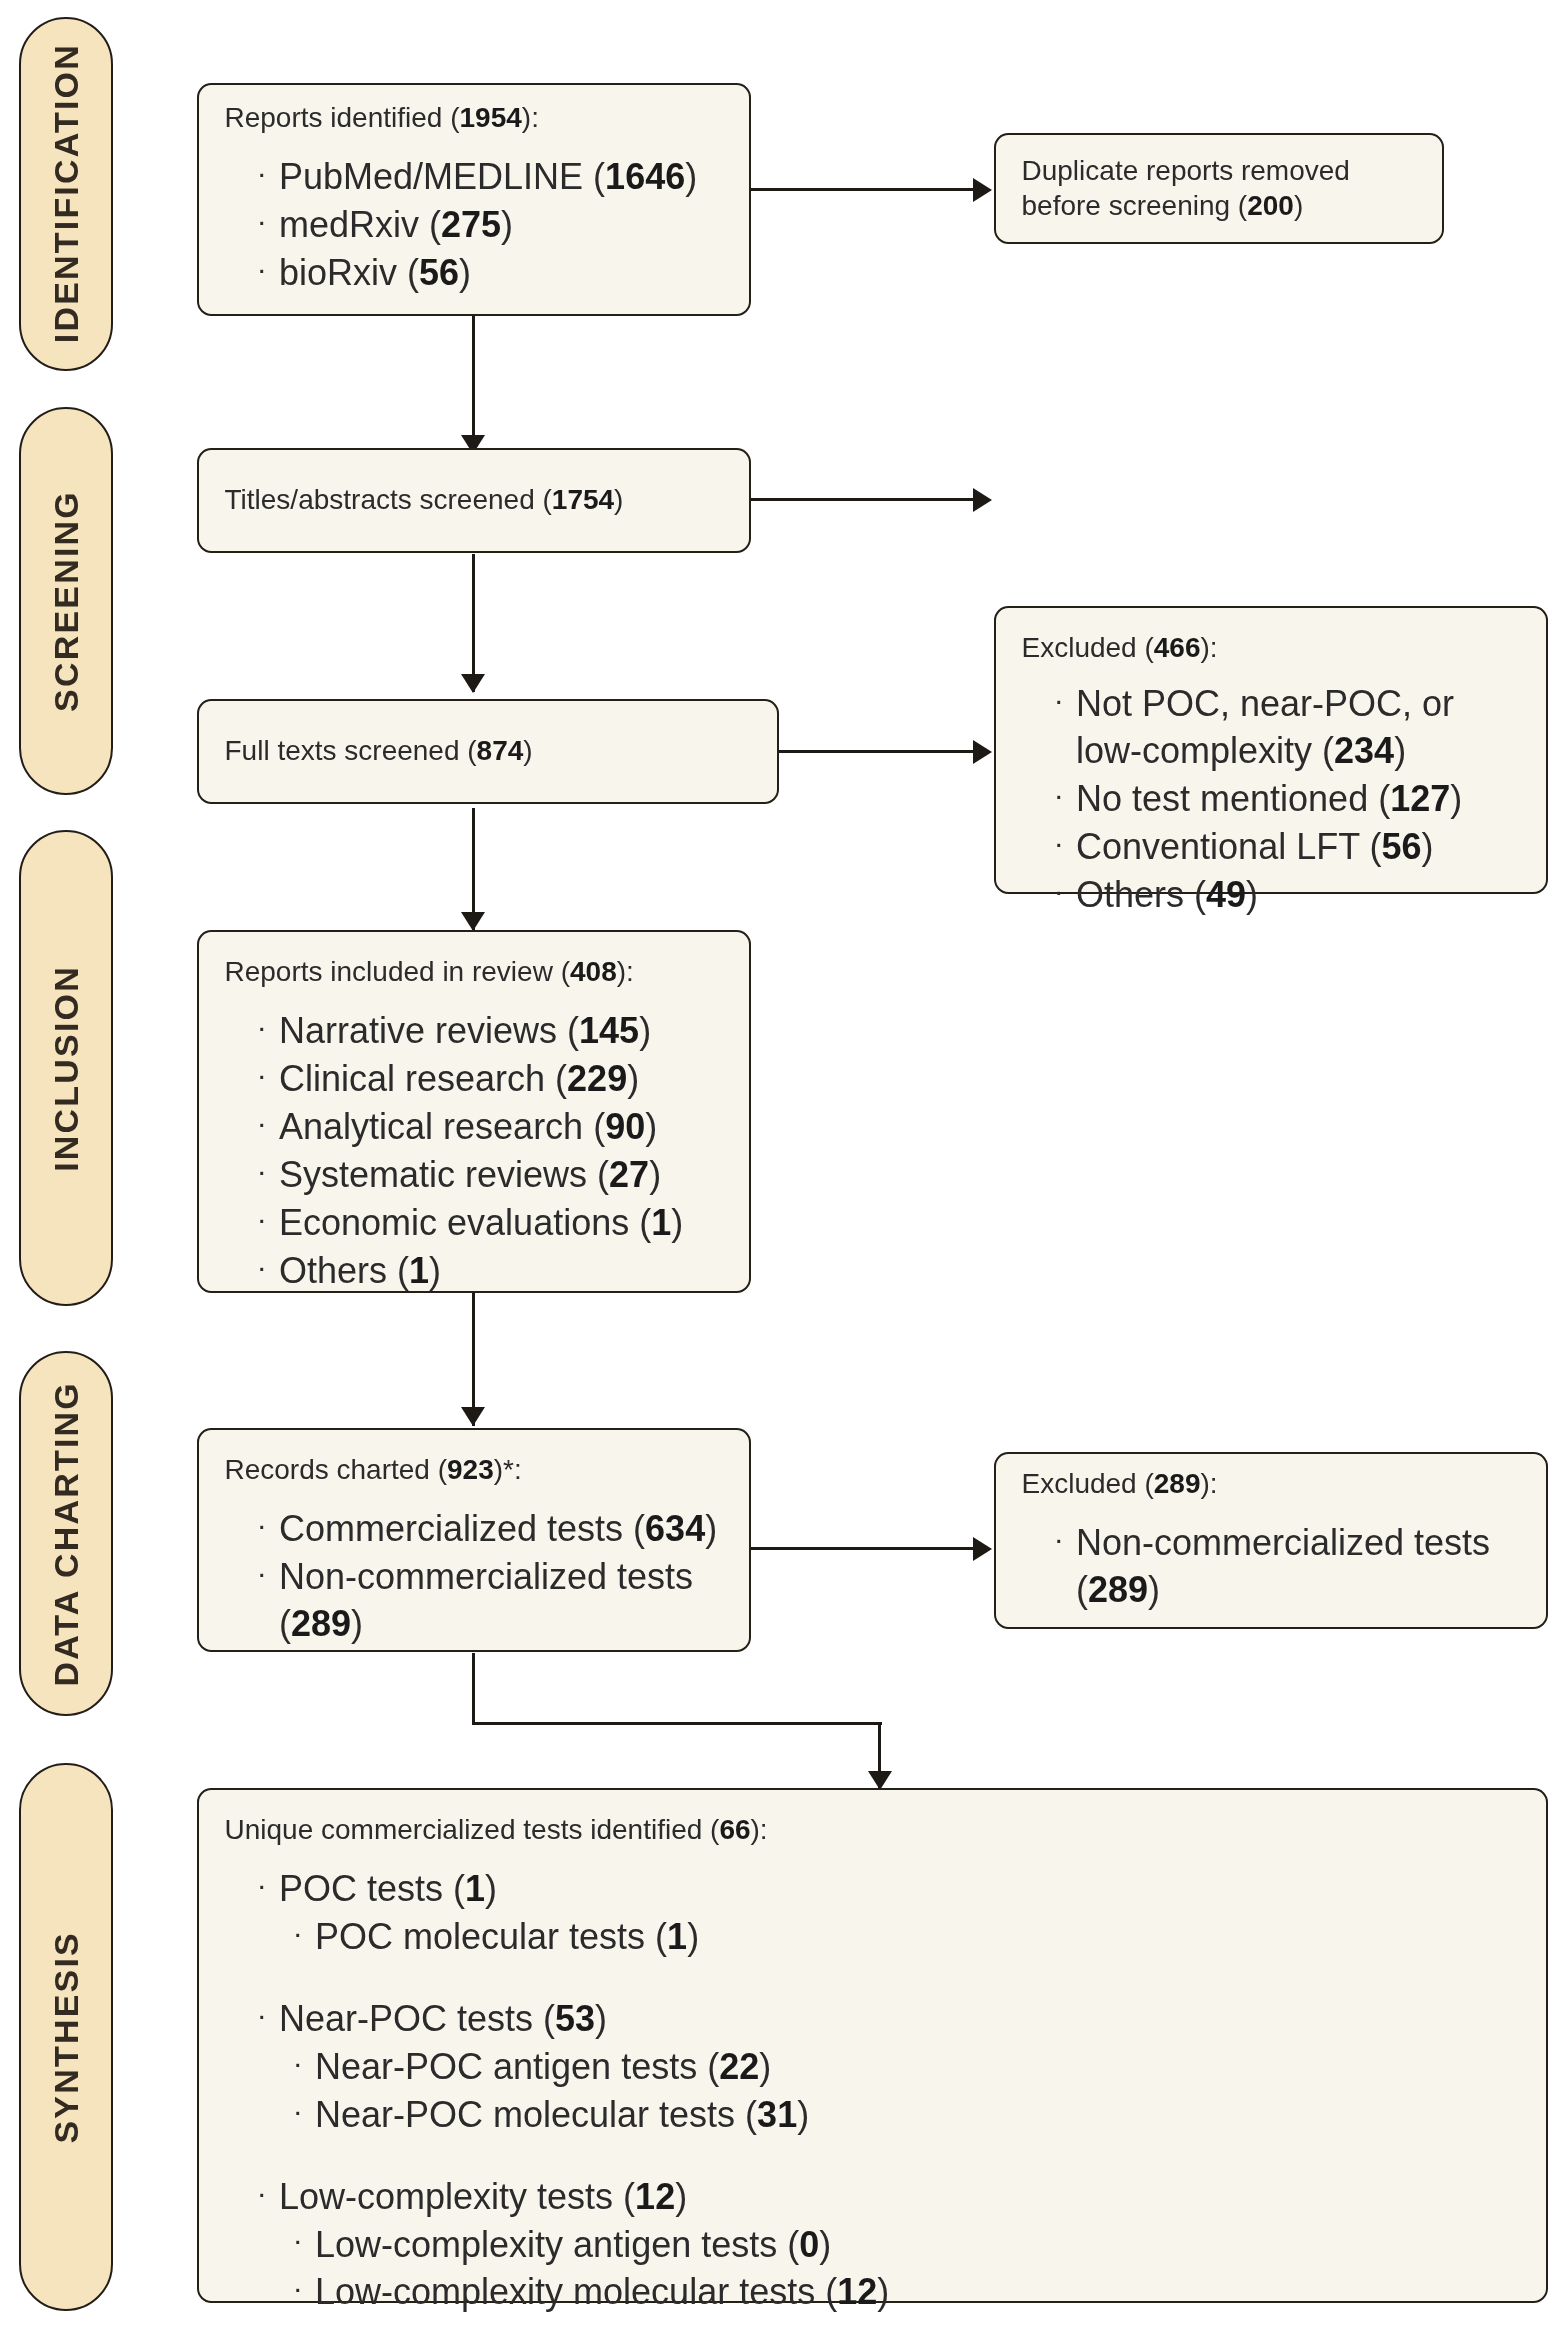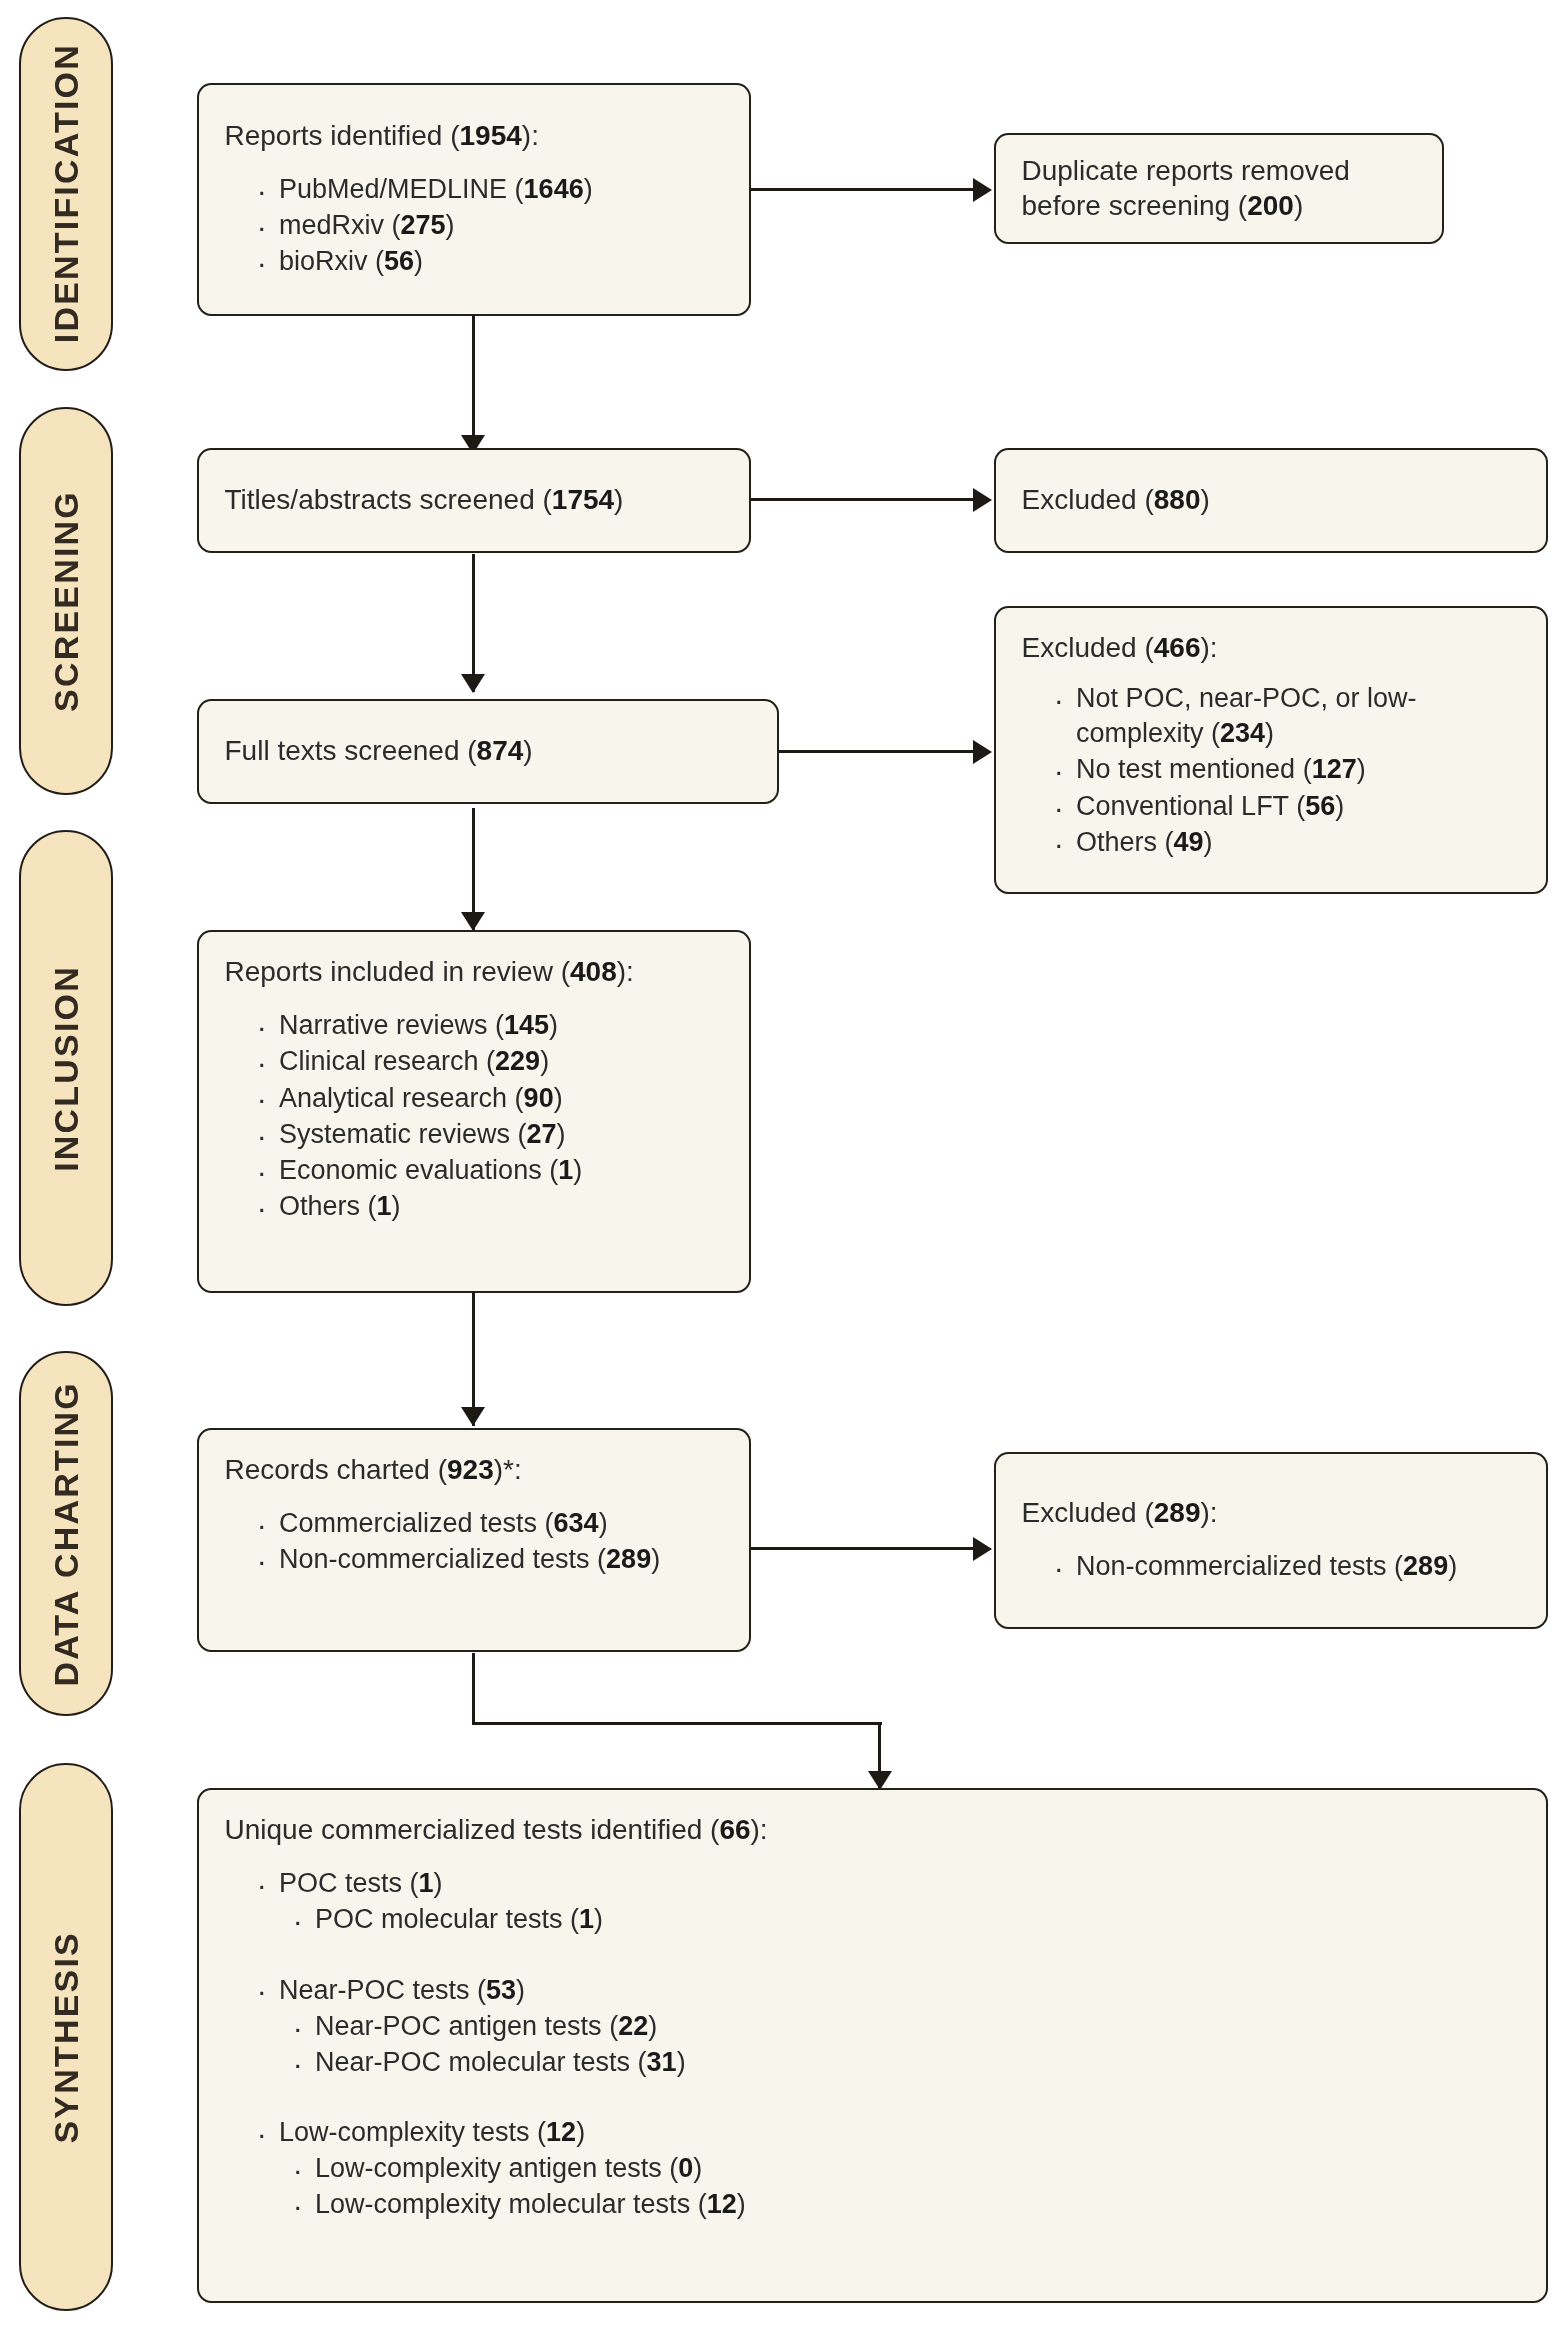--- a/index.html
+++ b/index.html
@@ -63,21 +63,21 @@
   }
   .ftitle b { font-weight: bold; color: #1a1a1a; }
 
   .flist {
     list-style: none;
     margin: 19px 0 0 0;
     padding: 0 0 0 29px;
   }
   .flist.tight { margin-top: 16px; }
   .flist li {
-    font-size: 27px;
+    font-size: 36px;
     color: #2b2b2b;
     line-height: 1.30;
     position: relative;
     padding-left: 25.5px;
     margin: 0 0 1.1px 0;
   }
   .flist li b { font-weight: bold; color: #1a1a1a; }
   .flist li::before {
     content: "\00B7";
     position: absolute;
@@ -185,25 +185,20 @@
       <span>Duplicate reports removed before screening (</span><b>200</b><span>)</span>
     </p>
   </div>
 
   <div class="fbox vcenter" style="left:197px; top:448px; width:554px; height:105px;">
     <p class="ftitle">
       <span>Titles/abstracts screened (</span><b>1754</b><span>)</span>
     </p>
   </div>
 
-  <div class="fbox vcenter" style="left:994px; top:448px; width:554px; height:105px;">
-    <p class="ftitle">
-      <span>Excluded (</span><b>880</b><span>)</span>
-    </p>
-  </div>
 
   <div class="fbox vcenter" style="left:197px; top:699px; width:582px; height:105px;">
     <p class="ftitle">
       <span>Full texts screened (</span><b>874</b><span>)</span>
     </p>
   </div>
 
   <div class="fbox vtop" style="left:994px; top:606px; width:554px; height:288px;">
     <p class="ftitle">
       <span>Excluded (</span><b>466</b><span>):</span>

